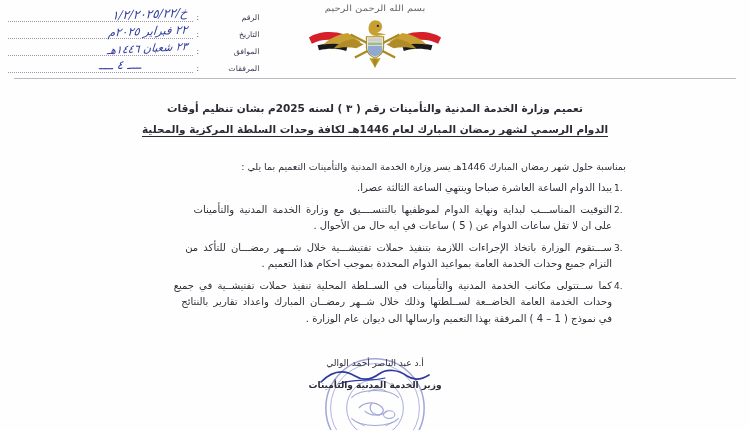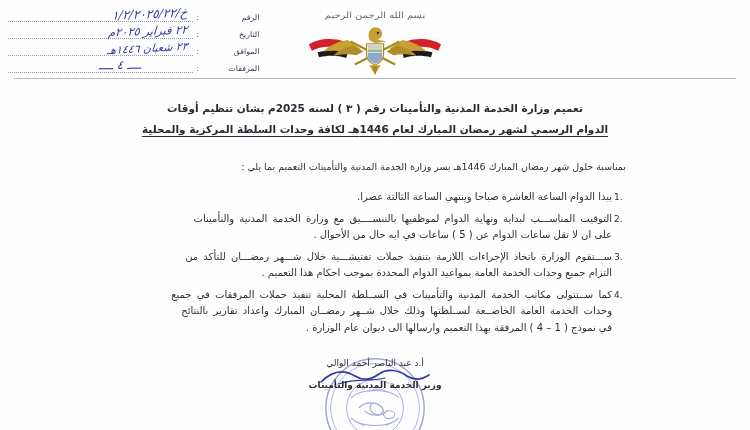--- a/index.html
+++ b/index.html
@@ -81,21 +81,21 @@
   .hand.h2 { transform: rotate(-2deg) skewX(-7deg); font-size: 11.5px; }
   .hand.h3 { transform: rotate(-3deg) skewX(-8deg); font-size: 11px; }
   .hand.h4 { transform: rotate(-1deg) skewX(-5deg); font-size: 12px; right: 52px; }
 
   
   .emblem-block {
     position: absolute;
     top: 2px;
     left: 0;
     right: 0;
-    margin: 8px auto;
+    margin: 1px auto;
     width: 210px;
     text-align: center;
   }
   .basmala {
     font-family: "DejaVu Serif", "Liberation Serif", serif;
     font-size: 10px;
     color: #4a4a4a;
     letter-spacing: -0.5px;
     transform: scaleY(0.85);
     opacity: 0.85;
@@ -179,21 +179,21 @@
     position: absolute;
     top: 158px;
     right: 120px;
     left: 118px;
     direction: rtl;
   }
   .intro {
     font-size: 9.5px;
     color: #2d2d36;
     line-height: 17px;
-    margin-bottom: 14px;
+    margin-bottom: 5px;
     padding-right: 4px;
   }
   .clause-list {
     list-style: none;
     margin: 0;
     padding: 0;
   }
   .clause {
     display: flex;
     align-items: flex-start;
@@ -379,21 +379,21 @@
         <div class="clause-num">3.</div>
         <div class="clause-text">
           <span class="ln stretch">ســـتقوم الوزارة باتخاذ الإجراءات اللازمة بتنفيذ حملات تفتيشـــية خلال شـــهر رمضـــان للتأكد من</span>
           <span class="ln">التزام جميع وحدات الخدمة العامة بمواعيد الدوام المحددة بموجب احكام هذا التعميم .</span>
         </div>
       </div>
 
       <div class="clause">
         <div class="clause-num">4.</div>
         <div class="clause-text">
-          <span class="ln stretch">كما ســتتولى مكاتب الخدمة المدنية والتأمينات في الســلطة المحلية تنفيذ حملات المرفقات في جميع</span>
+          <span class="ln stretch">كما ســتتولى مكاتب الخدمة المدنية والتأمينات في الســلطة المحلية تنفيذ حملات تفتيشــية في جميع</span>
           <span class="ln stretch">وحدات الخدمة العامة الخاضــعة لســلطتها وذلك خلال شــهر رمضــان المبارك واعداد تقارير بالنتائج</span>
           <span class="ln">في نموذج ( 1 – 4 ) المرفقة بهذا التعميم وارسالها الى ديوان عام الوزارة .</span>
         </div>
       </div>
 
     </div>
   </div>
 
   <div class="signature-block">
 

